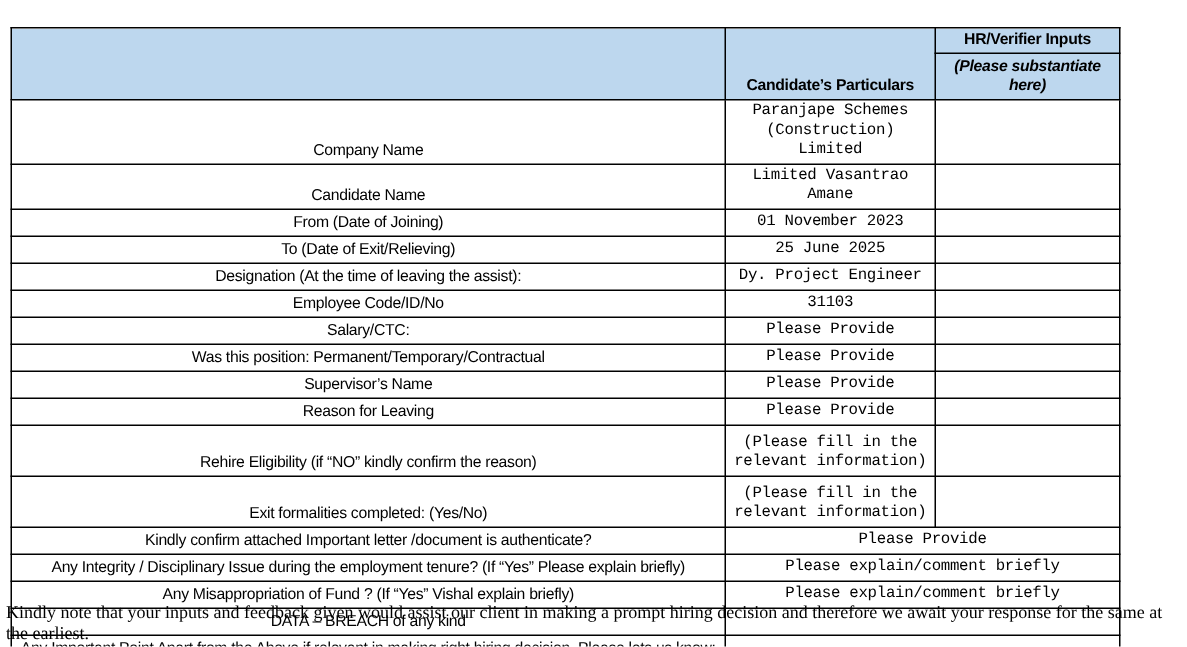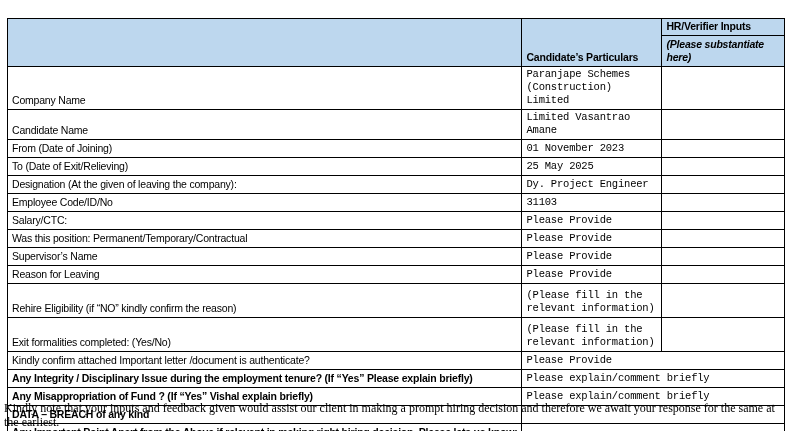--- a/index.html
+++ b/index.html
@@ -25,37 +25,38 @@
     table-layout: fixed;
   }
   .form-table td {
     border: 1.5px solid #000;
     vertical-align: bottom;
     padding: 1px 4px 2px 4px;
     font-size: 10.5px;
     letter-spacing: -0.2px;
     line-height: 13px;
     overflow: hidden;
+    text-align: center;
   }
   .col-label    { width: 476px; }
   .col-value    { width: 140px; }
   .col-verifier { width: 123px; }
 
   .blue { background: #BDD7EE; }
 
   tr.h1 td { height: 13px; }
   tr.h2 td { height: 27px; }
   .form-table tbody td { height: 14px; }
   .form-table tbody tr.tall td { height: 30px; }
 
   td.cp, td.hr1, td.hr2 { font-weight: bold; }
   td.hr2 { white-space: pre-line; font-style: italic; }
 
   td.label { white-space: nowrap; }
-  td.label.bold { font-weight: bold; }
+  td.label.bold { font-weight: normal; }
   td.value { white-space: pre-line; font-family: Liberation Mono, monospace; }
 
   .footer-note {
     position: absolute;
     left: 4px;
     top: 401px;
     width: 784px;
     font-family: "Liberation Serif", serif;
     font-size: 12px;
     line-height: 14px;
@@ -96,25 +97,25 @@
           <td class="value">Limited Vasantrao Amane</td>
           <td class="verifier"></td>
         </tr>
         <tr>
           <td class="label">From (Date of Joining)</td>
           <td class="value">01 November 2023</td>
           <td class="verifier"></td>
         </tr>
         <tr>
           <td class="label">To (Date of Exit/Relieving)</td>
-          <td class="value">25 May 2025</td>
+          <td class="value">25 June 2025</td>
           <td class="verifier"></td>
         </tr>
         <tr>
-          <td class="label">Designation (At the given of leaving the company):</td>
+          <td class="label">Designation (At the time of leaving the assist):</td>
           <td class="value">Dy. Project Engineer</td>
           <td class="verifier"></td>
         </tr>
         <tr>
           <td class="label">Employee Code/ID/No</td>
           <td class="value">31103</td>
           <td class="verifier"></td>
         </tr>
         <tr>
           <td class="label">Salary/CTC:</td>

